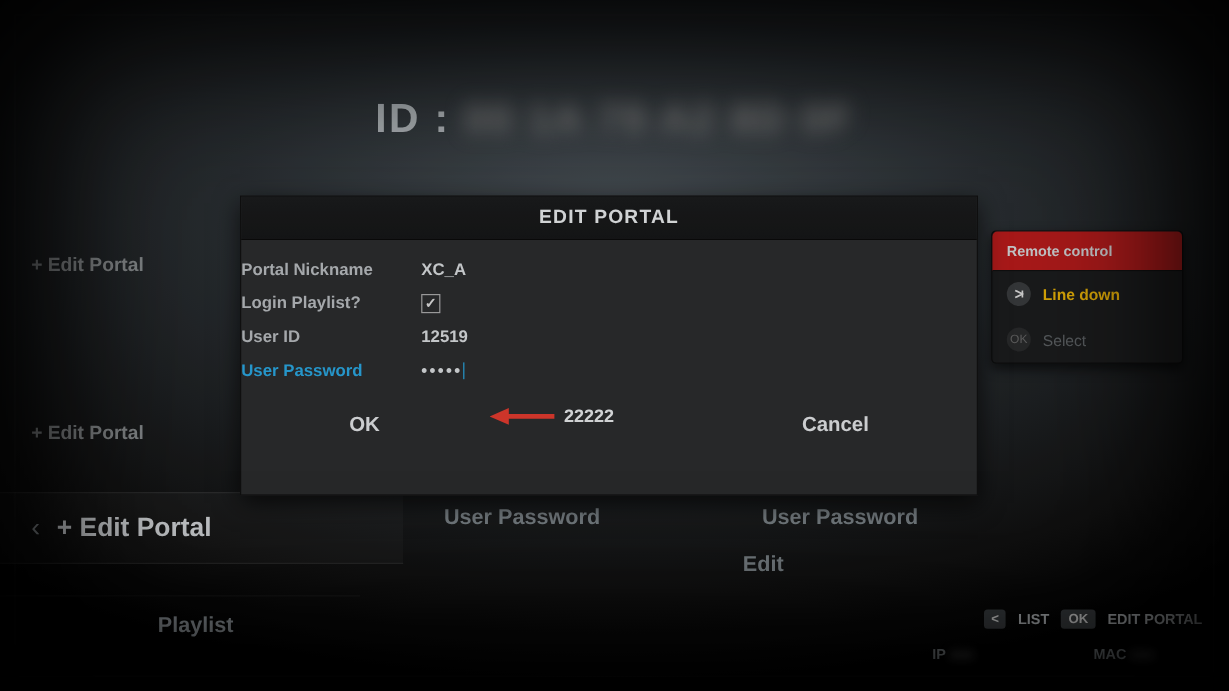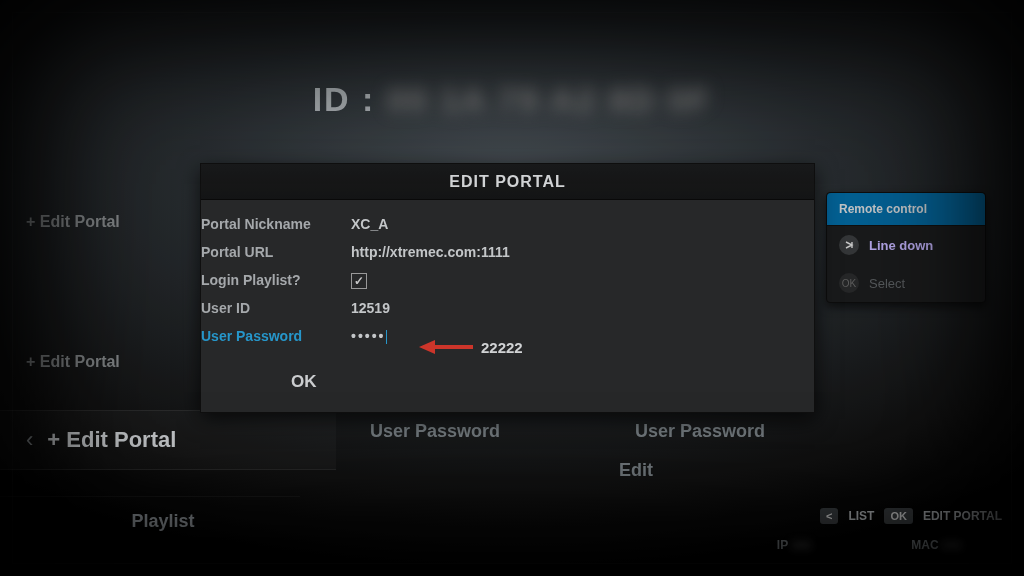--- a/index.html
+++ b/index.html
@@ -51,23 +51,23 @@
   .dbtn.ok { padding-left:90px; text-align:left; }
   .dbtn.cancel { padding-right:90px; text-align:right; }
 
   
   .arrow-wrap { position:absolute; display:flex; align-items:center; gap:6px; }
   .arrow-svg { display:block; }
   .arrow-text { color:#e8eaec; font-size:15px; font-weight:600; }
 
   
   .remote { position:absolute; right:38px; top:192px; width:160px; background:#1c1d1e; border:1px solid #0e0e0e; border-radius:4px; box-shadow:0 4px 10px rgba(0,0,0,0.6); }
-  .remote-title { font-size:12px; font-weight:bold; color:#d6d8da; padding:9px 12px; background:#0369a1; border-bottom:1px solid #111; border-radius:4px 4px 0 0;}
+  .remote-title { font-size:12px; font-weight:bold; color:#d6d8da; padding:9px 12px; background:#b91c1c; border-bottom:1px solid #111; border-radius:4px 4px 0 0;}
   .remote-row { display:flex; align-items:center; gap:10px; padding:9px 12px; font-size:13px; }
-  .remote-row.active { color:#c4b5fd; font-weight:600; }
+  .remote-row.active { color:#eab308; font-weight:600; }
   .remote-row.dim { color:#5e6265; }
   .r-icon { width:20px; height:20px; border-radius:10px; background:#3a3c3e; display:flex; align-items:center; justify-content:center; font-size:10px; color:#ddd; }
   .r-icon.dim { background:#2a2b2c; color:#666; }
 
   .outer-border { position:absolute; top:12px; left:12px; right:12px; bottom:12px; border:1px solid rgba(255,255,255,0.04); pointer-events:none;}
 </style>
 </head>
 <body>
 
 <div class="stage">
@@ -112,24 +112,20 @@
 
   <div class="dialog">
     <div class="dialog-title">EDIT PORTAL</div>
     <div class="dialog-body">
 
       <div class="frow">
         <div class="flabel">Portal Nickname</div>
         <div class="fval">XC_A</div>
       </div>
 
-      <div class="frow">
-        <div class="flabel">Portal URL</div>
-        <div class="fval">http://xtremec.com:1111</div>
-      </div>
 
       <div class="frow">
         <div class="flabel">Login Playlist?</div>
         <div class="fval">
           <span class="check">✓</span>
         </div>
       </div>
 
       <div class="frow">
         <div class="flabel">User ID</div>
@@ -138,25 +134,26 @@
 
       <div class="frow active">
         <div class="flabel">User Password</div>
         <div class="fval">
           <span class="pwd-dots">•••••</span><span class="cursor"></span>
         </div>
       </div>
 
       <div class="btnrow">
         <div class="dbtn ok">OK</div>
+        <div class="dbtn cancel">Cancel</div>
       </div>
     </div>
   </div>
 
-  <div class="arrow-wrap" style="left:419px; top:338px;">
+  <div class="arrow-wrap" style="left:408px; top:338px;">
     <svg class="arrow-svg" width="56" height="18" viewBox="0 0 56 18">
       <line x1="14" y1="9" x2="54" y2="9" stroke="#e33b2f" stroke-width="4"></line>
       <polygon points="0,9 16,2 16,16" fill="#e33b2f"></polygon>
     </svg>
     <span class="arrow-text">22222</span>
   </div>
 
   <div class="footer-hints">
     <span class="key-badge">&lt;</span>
     <span>LIST</span>

